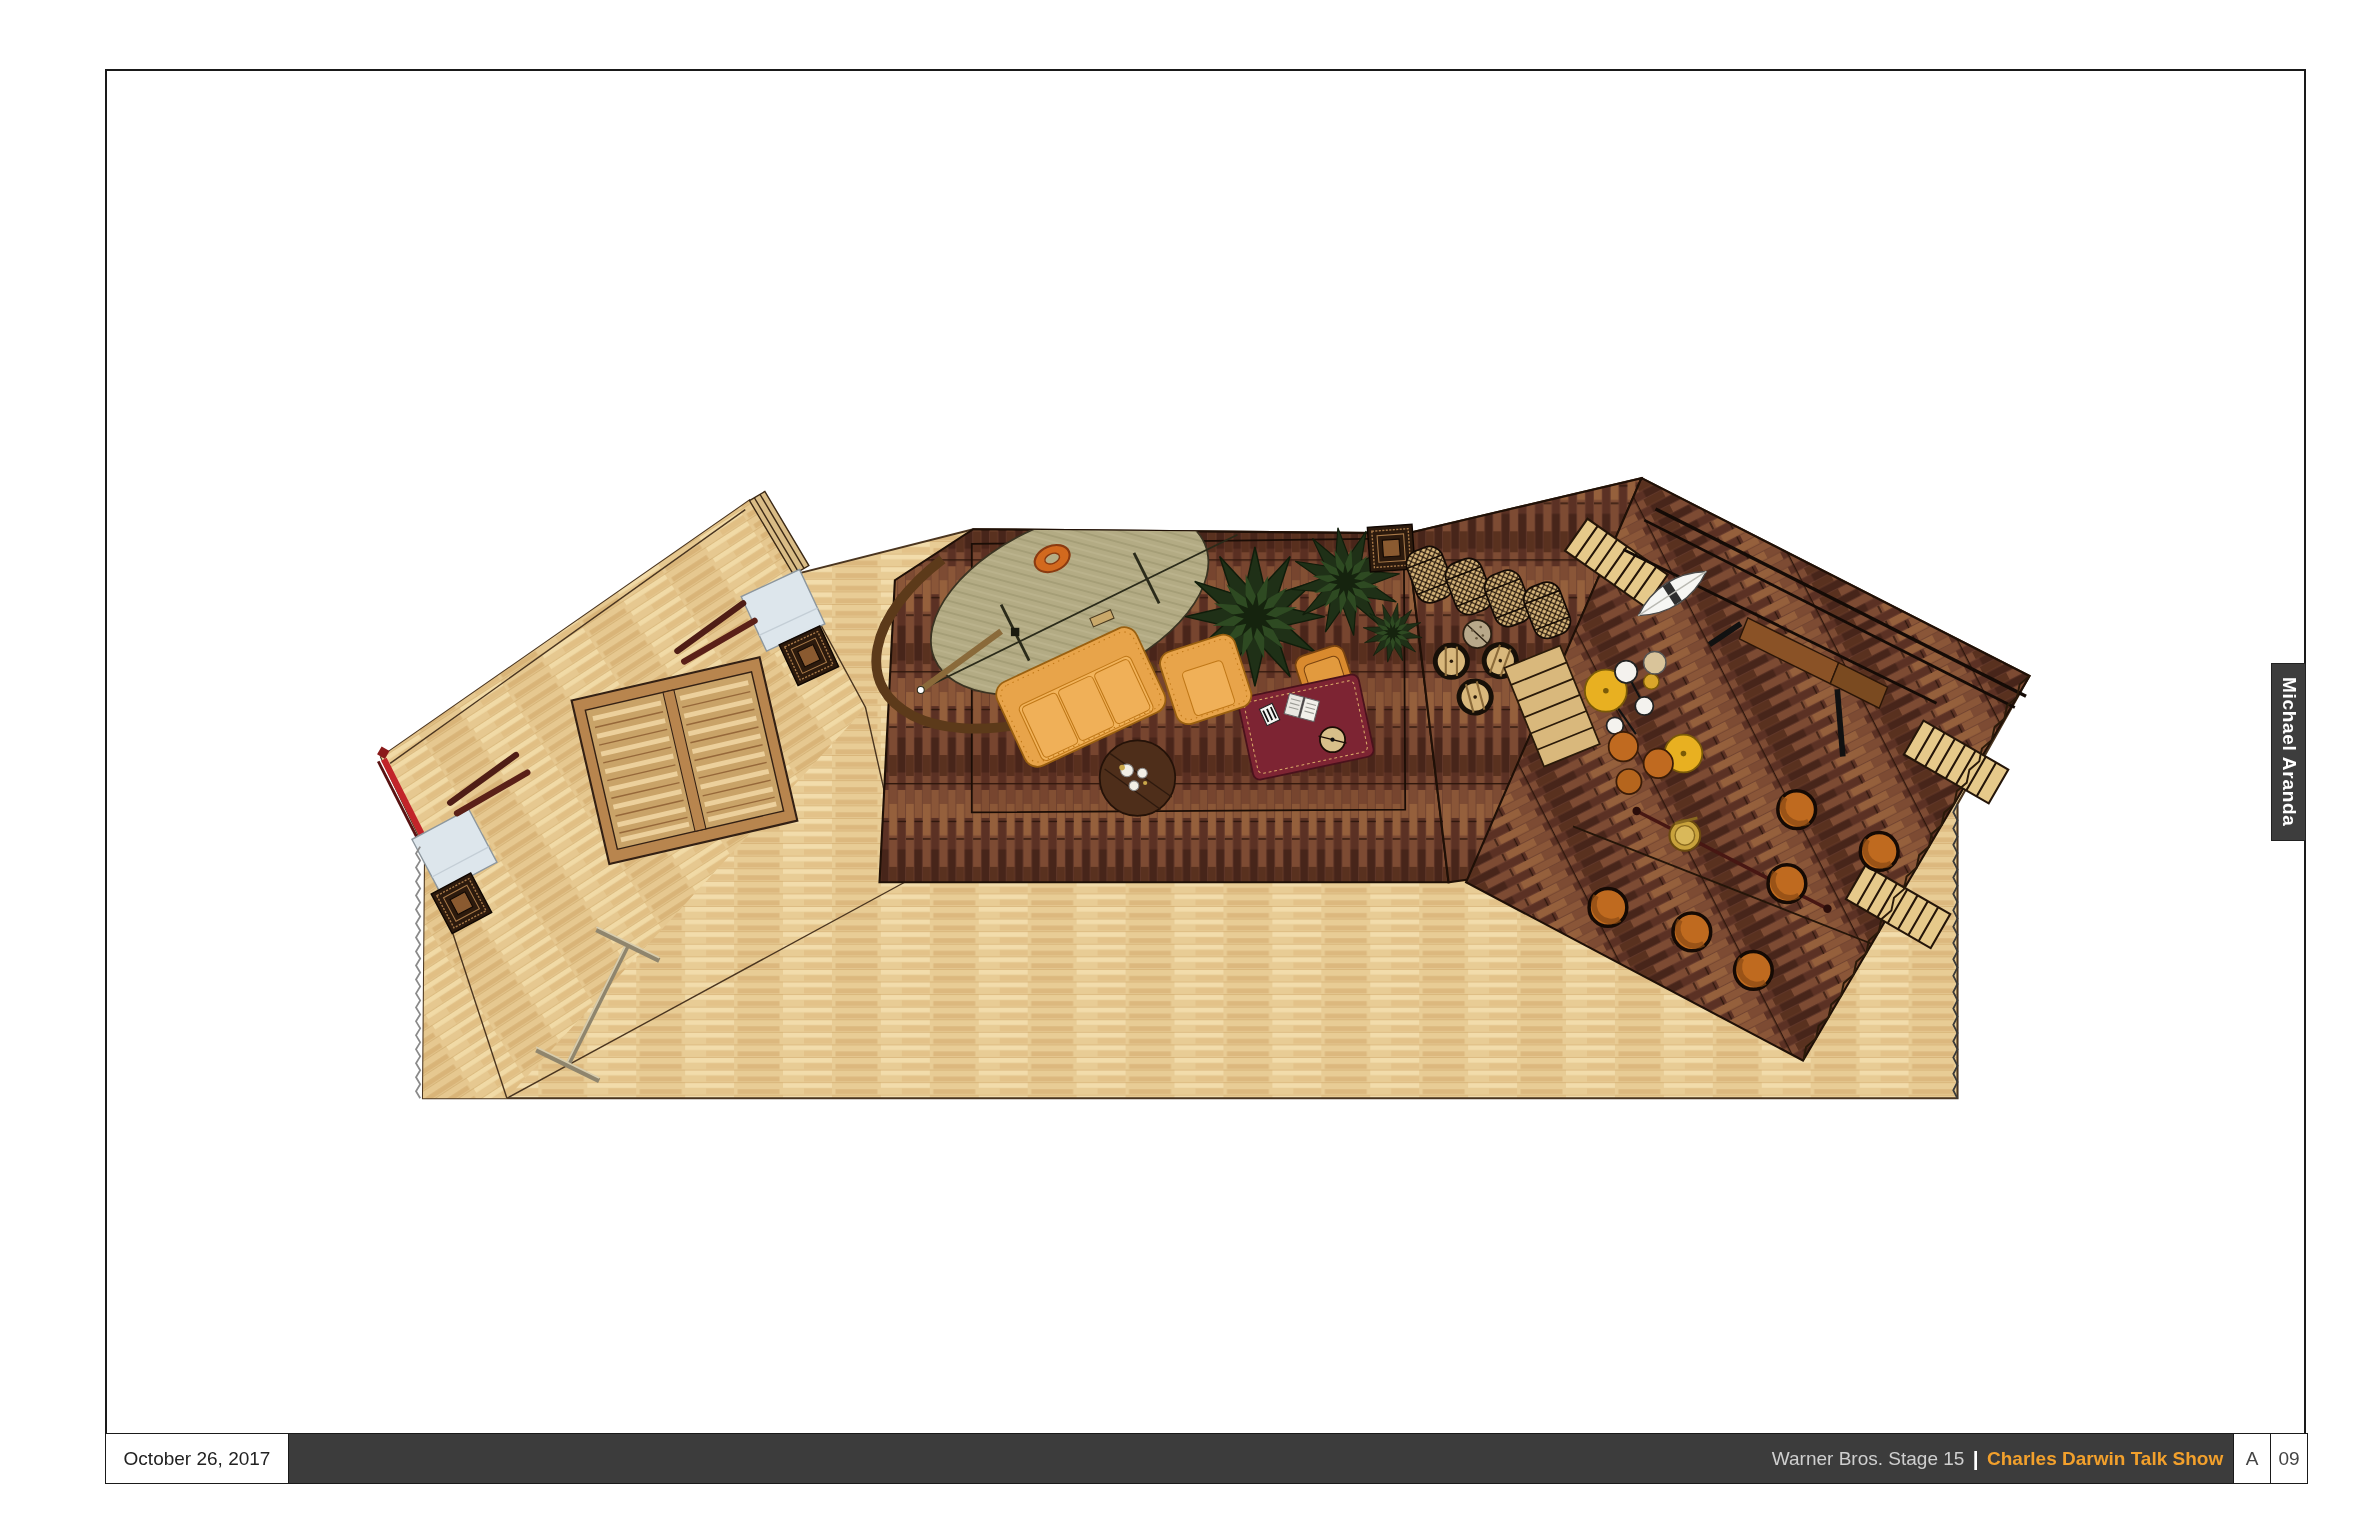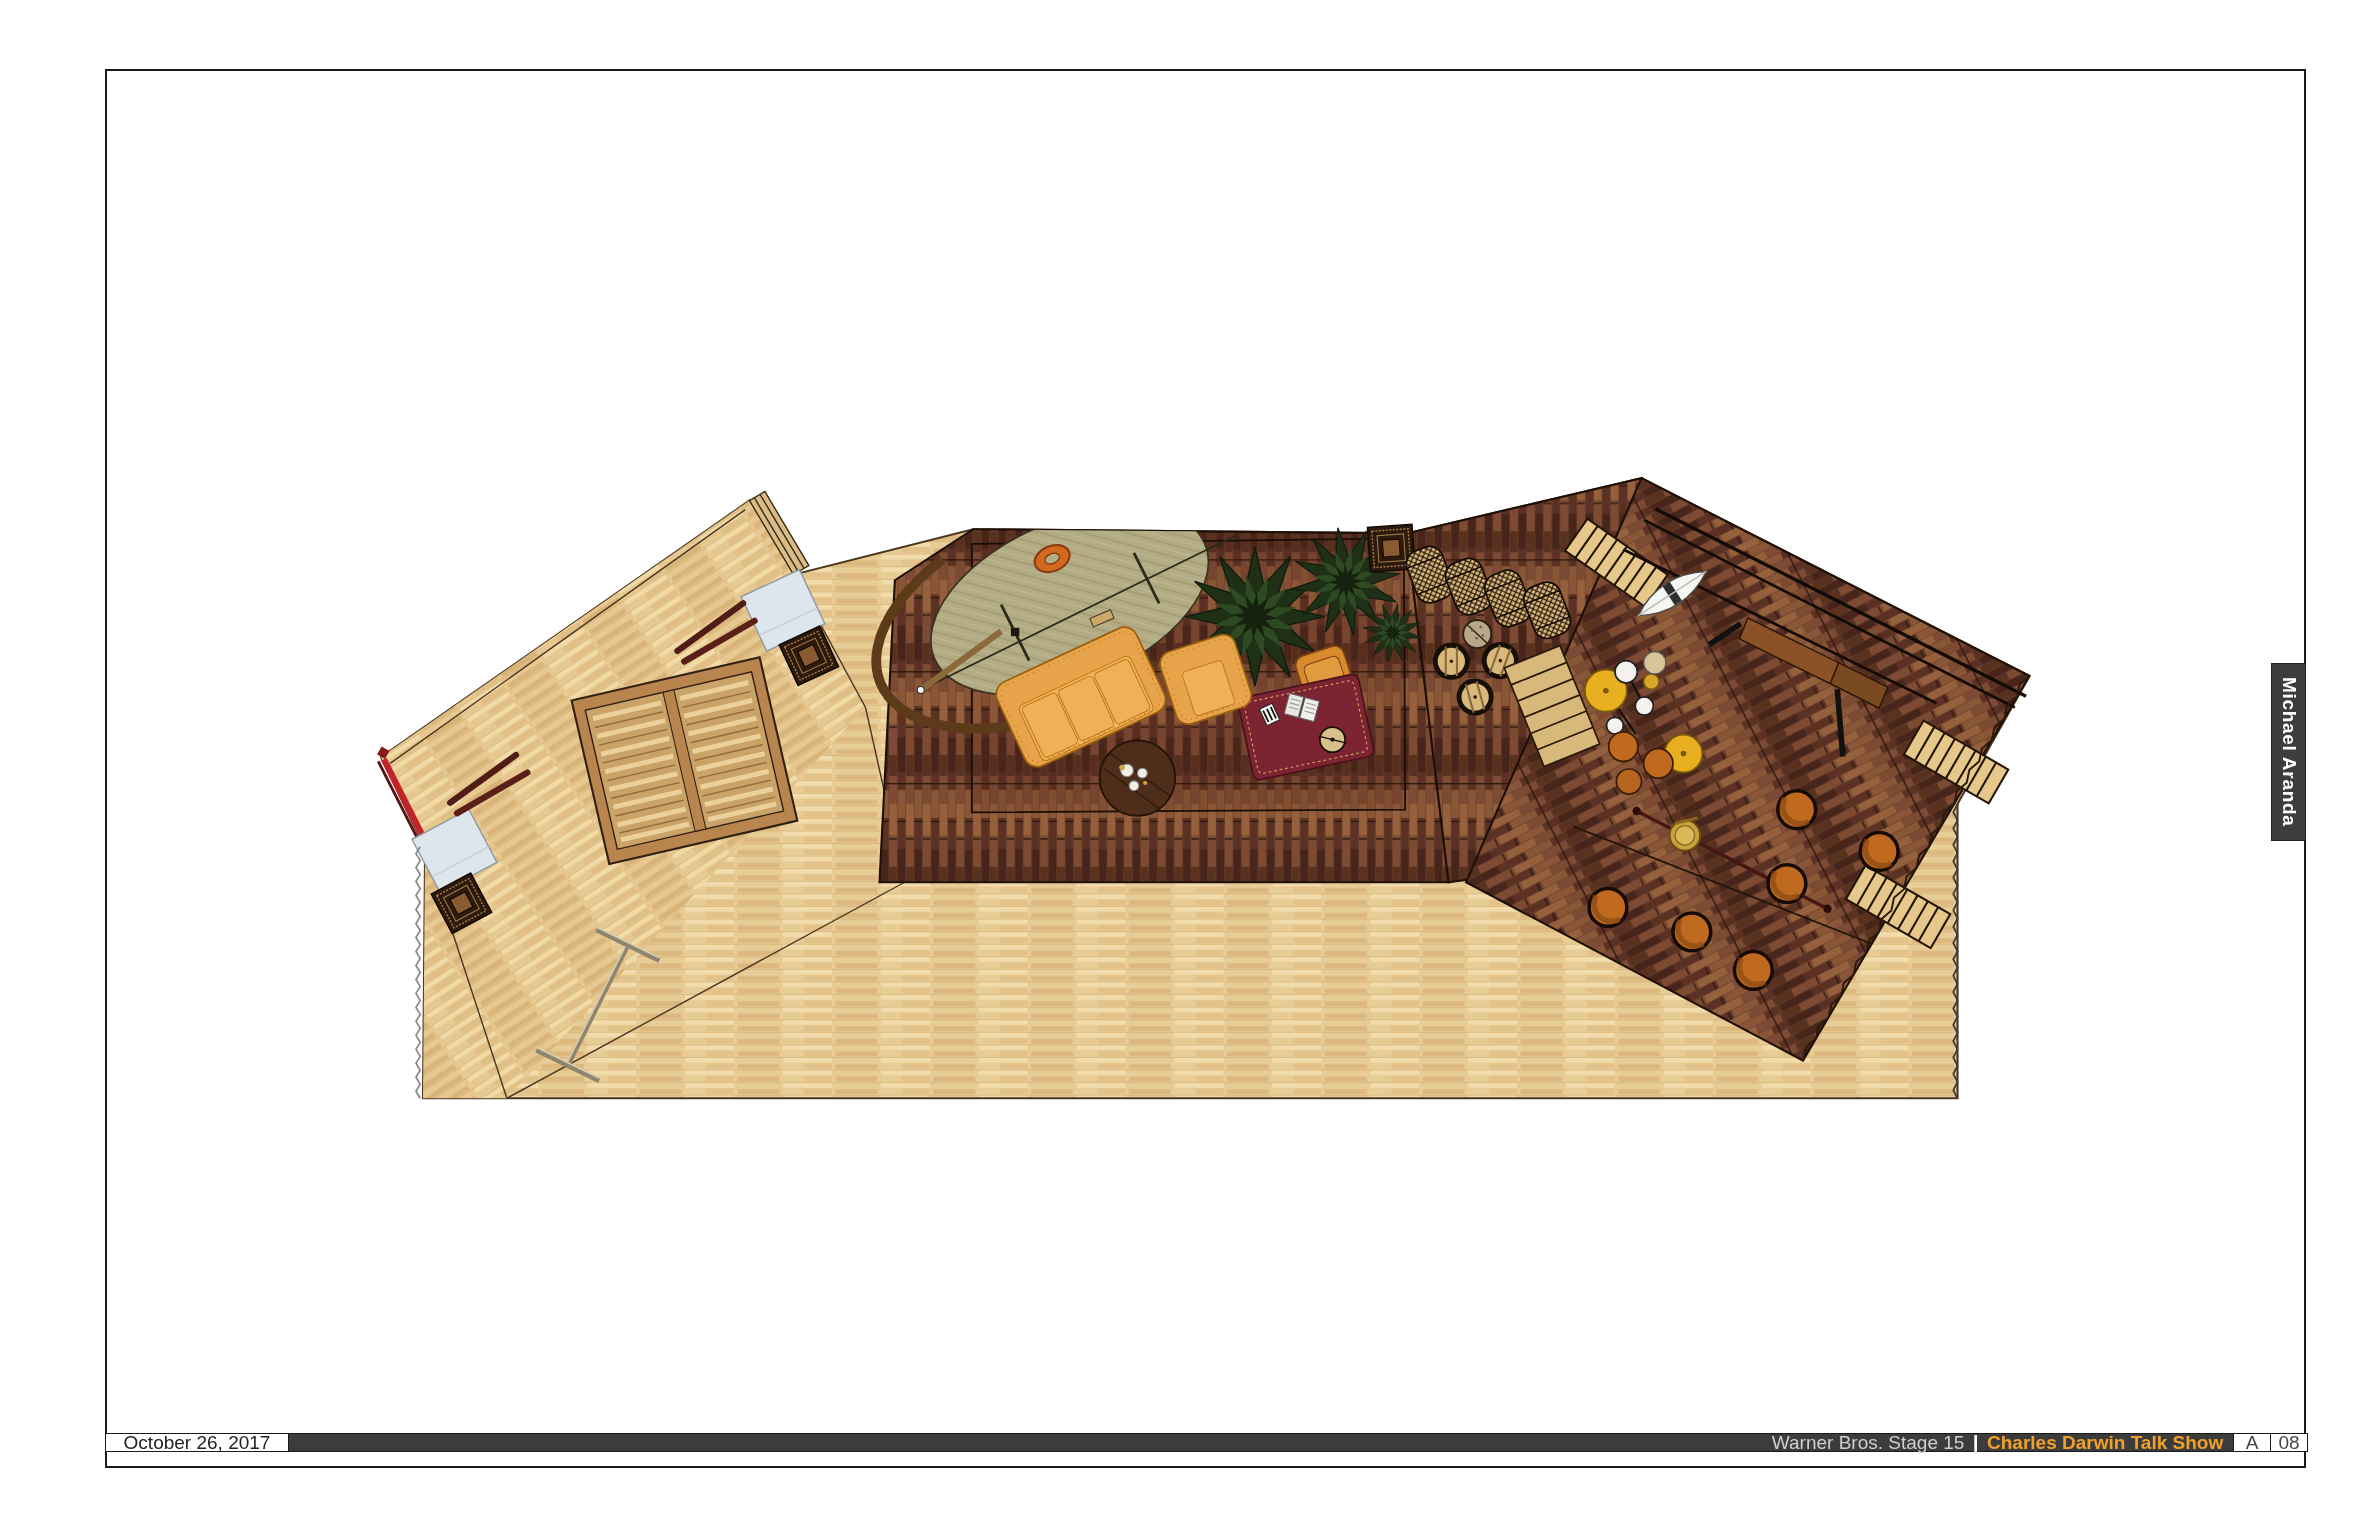--- a/index.html
+++ b/index.html
@@ -1,20 +1,20 @@
 <!DOCTYPE html>
 <html style="font-size:11.2px"><head>
 <meta charset="utf-8">
 <style>
   html,body{margin:0;padding:0;background:#ffffff;}
   body{font-family:"Liberation Sans", sans-serif;}
   #stage{position:relative;width:2377px;height:1538px;background:#ffffff;overflow:hidden;}
   #plan-svg{position:absolute;left:0;top:0;}
   .page-border{position:absolute;left:105px;top:69px;width:2201px;height:1399px;border:2.1px solid #1a1a1a;box-sizing:border-box;}
-  .titlebar{position:absolute;left:105px;top:1433px;width:2203px;height:19px;display:flex;box-sizing:border-box;border:1.4px solid #1a1a1a;background:#3c3c3c;}
+  .titlebar{position:absolute;left:105px;top:1433px;width:2203px;height:51px;display:flex;box-sizing:border-box;border:1.4px solid #1a1a1a;background:#3c3c3c;}
   .date-box{width:183px;background:#ffffff;border-right:1.4px solid #1a1a1a;display:flex;align-items:center;justify-content:center;font-size:19px;color:#222;box-sizing:border-box;}
   .bar-main{flex:1;display:flex;align-items:center;justify-content:flex-end;padding-right:9.8px;font-size:19px;white-space:nowrap;margin-left:16px;}
   .venue{color:#cfcfcf;}
   .pipe{color:#ffffff;font-weight:bold;margin:0 8.4px;font-size:21px;}
   .show{color:#f2a02c;font-weight:bold;text-align:center;}
   .sheet-box{width:37px;background:#ffffff;border-left:1.4px solid #1a1a1a;display:flex;align-items:center;justify-content:center;font-size:19px;color:#444;box-sizing:border-box;}
   .designer-tab{position:absolute;left:2271px;top:663px;width:35px;height:178px;background:#3d3d3d;border:0.7px solid #222;box-sizing:border-box;display:flex;align-items:center;justify-content:center;}
   .designer-tab span{writing-mode:vertical-rl;text-orientation:mixed;color:#ffffff;font-weight:bold;font-size:19px;letter-spacing:0.7px;white-space:nowrap;}
 </style>
 </head>
@@ -347,18 +347,18 @@
   </div>
   <div class="bar-main">
     <span class="venue">Warner Bros. Stage 15</span>
     <span class="pipe">|</span>
     <span class="show">Charles Darwin Talk Show</span>
   </div>
   <div class="sheet-box">
     <span>A</span>
   </div>
   <div class="sheet-box">
-    <span>08</span>
+    <span>09</span>
   </div>
 </div>
 
 </div>
 
 
 </body></html>

